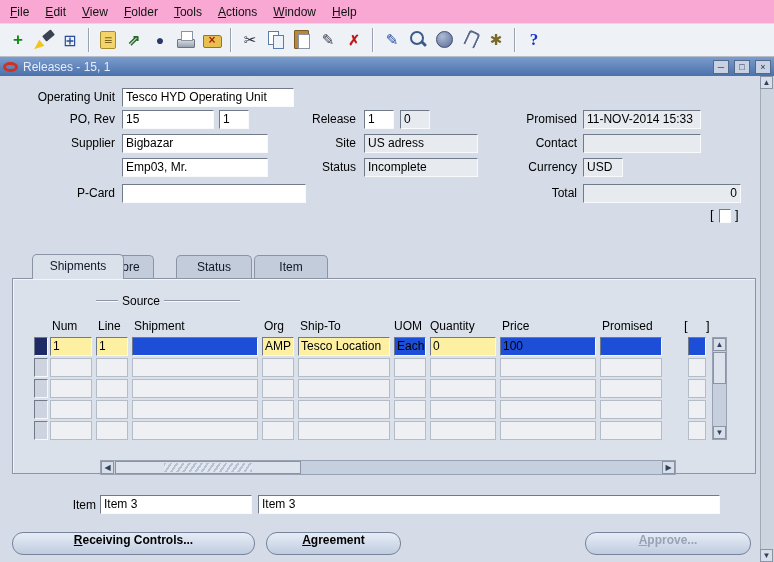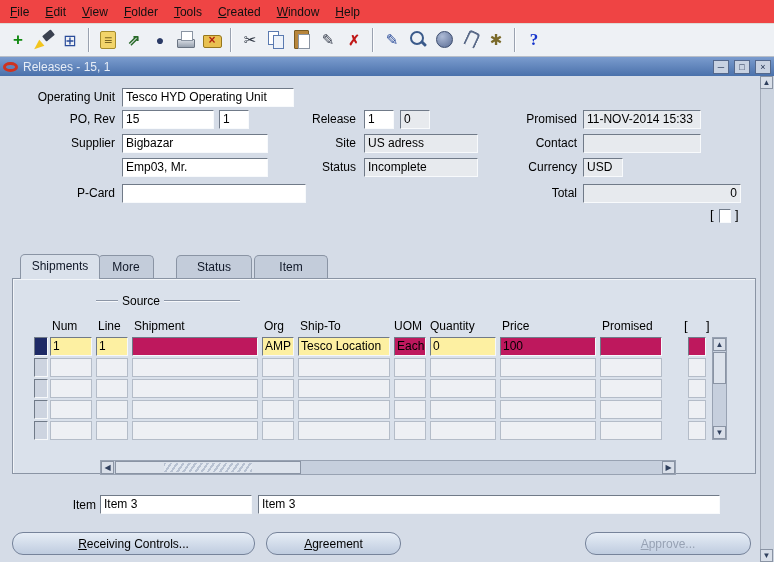--- a/index.html
+++ b/index.html
@@ -1,20 +1,20 @@
 <!DOCTYPE html>
 <html><head>
 <meta charset="utf-8">
 <style>
   * { box-sizing: border-box; margin: 0; padding: 0; }
   body { font-family: "Liberation Sans", sans-serif; background:#e8e8e4; }
   .screen { position:relative; width:774px; height:562px; background:#d5dce7; overflow:hidden; font-size:12px; }
 
   
-  .menubar { position:absolute; left:0; top:0; width:774px; height:24px; background:#ef4444;
+  .menubar { position:absolute; left:0; top:0; width:774px; height:24px; background:#f9a8d4;
              border-bottom:1px solid #dddcd6; display:flex; align-items:center; padding-left:2px; }
   .menu-item { display:inline-block; padding:3px 8px; font-size:12px; color:#111; cursor:default; }
   .menu-item::first-letter { text-decoration:underline; }
 
   
   .toolbar { position:absolute; left:0; top:24px; width:774px; height:33px; background:#eef1f5;
              border-bottom:1px solid #b8bec8; display:flex; align-items:center; padding-left:5px; }
   .tbicon { position:relative; z-index:0; width:26px; height:26px; display:flex; align-items:center;
             justify-content:center; font-size:14px; border-radius:2px; cursor:default; }
   .tbsep { width:2px; height:24px; border-left:1px solid #9aa2b0; border-right:1px solid #fbfcfe; margin:0 5px; }
@@ -75,21 +75,21 @@
          background:#c3ccda; border:1px solid #8a94a4; border-bottom:none; border-radius:5px 5px 0 0;
          color:#101828; cursor:default; z-index:1; }
   .tab.active { top:178px; height:25px; background:#dae1eb; z-index:3; }
   .tabpanel { position:absolute; left:12px; top:202px; width:744px; height:196px; background:#dae1eb;
               border:1px solid #8a94a4; box-shadow:inset 1px 1px 0 #f2f5f9; z-index:0; }
   .etch { position:absolute; height:2px; border-top:1px solid #8c96a6; border-bottom:1px solid #f6f8fb; z-index:2; }
   .colhdr { position:absolute; font-size:12px; height:16px; line-height:16px; color:#000; z-index:2; white-space:nowrap; }
 
   
   .cell { position:absolute; height:19px; line-height:17px; font-size:12px; padding:0 2px; z-index:2;
-          background:#be185d; white-space:nowrap; overflow:hidden;
+          background:#1d4ed8; white-space:nowrap; overflow:hidden;
           border-top:1px solid #707a88; border-left:1px solid #707a88;
           border-bottom:1px solid #f6f8fa; border-right:1px solid #f6f8fa; }
   .cell.y { background:#fdf0a2; }
   .cell.mt { background:#eef0f4; border:1px solid #b4bcc8; }
   .sel { position:absolute; width:14px; height:19px; background:#cdd4e0; z-index:2;
          border-top:1px solid #707a88; border-left:1px solid #707a88;
          border-bottom:1px solid #f6f8fa; border-right:1px solid #f6f8fa; }
   .sel.cur { background:#1e2a66; }
 
   
@@ -97,38 +97,38 @@
   .sb-btn { position:absolute; width:13px; height:13px; background:#d9dfe9; border:1px solid #8a94a4;
             font-size:8px; line-height:12px; text-align:center; color:#30405e; cursor:default; }
   .sb-thumb { position:absolute; background:#dde3ec; border:1px solid #8a94a4; }
   .sb-thumb.hatch::after { content:""; position:absolute; left:48px; right:48px; top:1px; bottom:1px;
             background:repeating-linear-gradient(125deg,#b8c2d2 0 2px,#e2e8f0 2px 5px); }
   .mdi-sb { position:absolute; right:0; top:76px; bottom:0; width:14px; background:#ccd4e0;
             border-left:1px solid #a2aab8; }
 
   
   .btn { position:absolute; height:23px; border-radius:11px; background:linear-gradient(180deg,#e6edf6,#bfccdf);
-         border:1px solid #76839a; font-size:12px; color:#000; display:flex; align-items:center;
-         justify-content:center; cursor:default; z-index:2; }
+         border:1px solid #76839a; font-size:12px; color:#000; display:flex; 
+         justify-content:center; cursor:default; z-index:2;font-weight:bold; }
   .btn span { display:inline-block; }
   .btn span::first-letter { text-decoration:underline; }
   .btn.disabled { color:#97a2b4; }
 </style>
 </head>
 <body>
 
 <div class="screen">
 
   <div class="menubar">
     <span class="menu-item">File</span>
     <span class="menu-item">Edit</span>
     <span class="menu-item">View</span>
     <span class="menu-item">Folder</span>
     <span class="menu-item">Tools</span>
-    <span class="menu-item">Created</span>
+    <span class="menu-item">Actions</span>
     <span class="menu-item">Window</span>
     <span class="menu-item">Help</span>
   </div>
 
   <div class="toolbar">
     <span class="tbicon i-new">+</span>
     <span class="tbicon i-find"></span>
     <span class="tbicon i-show-navigator">⊞</span>
     <span class="tbsep"></span>
     <span class="tbicon i-save">≡</span>
@@ -190,21 +190,21 @@
 
     <span class="lbl r" style="left:8px;top:108px;width:107px">P-Card</span>
     <div class="field" style="left:122px;top:108px;width:184px"></div>
     <span class="lbl r" style="left:500px;top:108px;width:77px">Total</span>
     <div class="field ro num" style="left:583px;top:108px;width:158px">0</div>
 
     <span class="bracket" style="left:710px;top:131px">[</span>
     <div class="flexbox" style="left:719px;top:133px"></div>
     <span class="bracket" style="left:735px;top:131px">]</span>
 
-    <div class="tab active" style="left:20px;width:80px">Shipments</div>
+    <div class="tab active" style="left:32px;width:92px">Shipments</div>
     <div class="tab" style="left:98px;width:56px">More</div>
     <div class="tab" style="left:176px;width:76px">Status</div>
     <div class="tab" style="left:254px;width:74px">Item</div>
 
     <div class="tabpanel"></div>
 
     <div class="etch" style="left:96px;top:224px;width:22px"></div>
     <span class="lbl" style="left:122px;top:216px">Source</span>
     <div class="etch" style="left:164px;top:224px;width:76px"></div>
 

